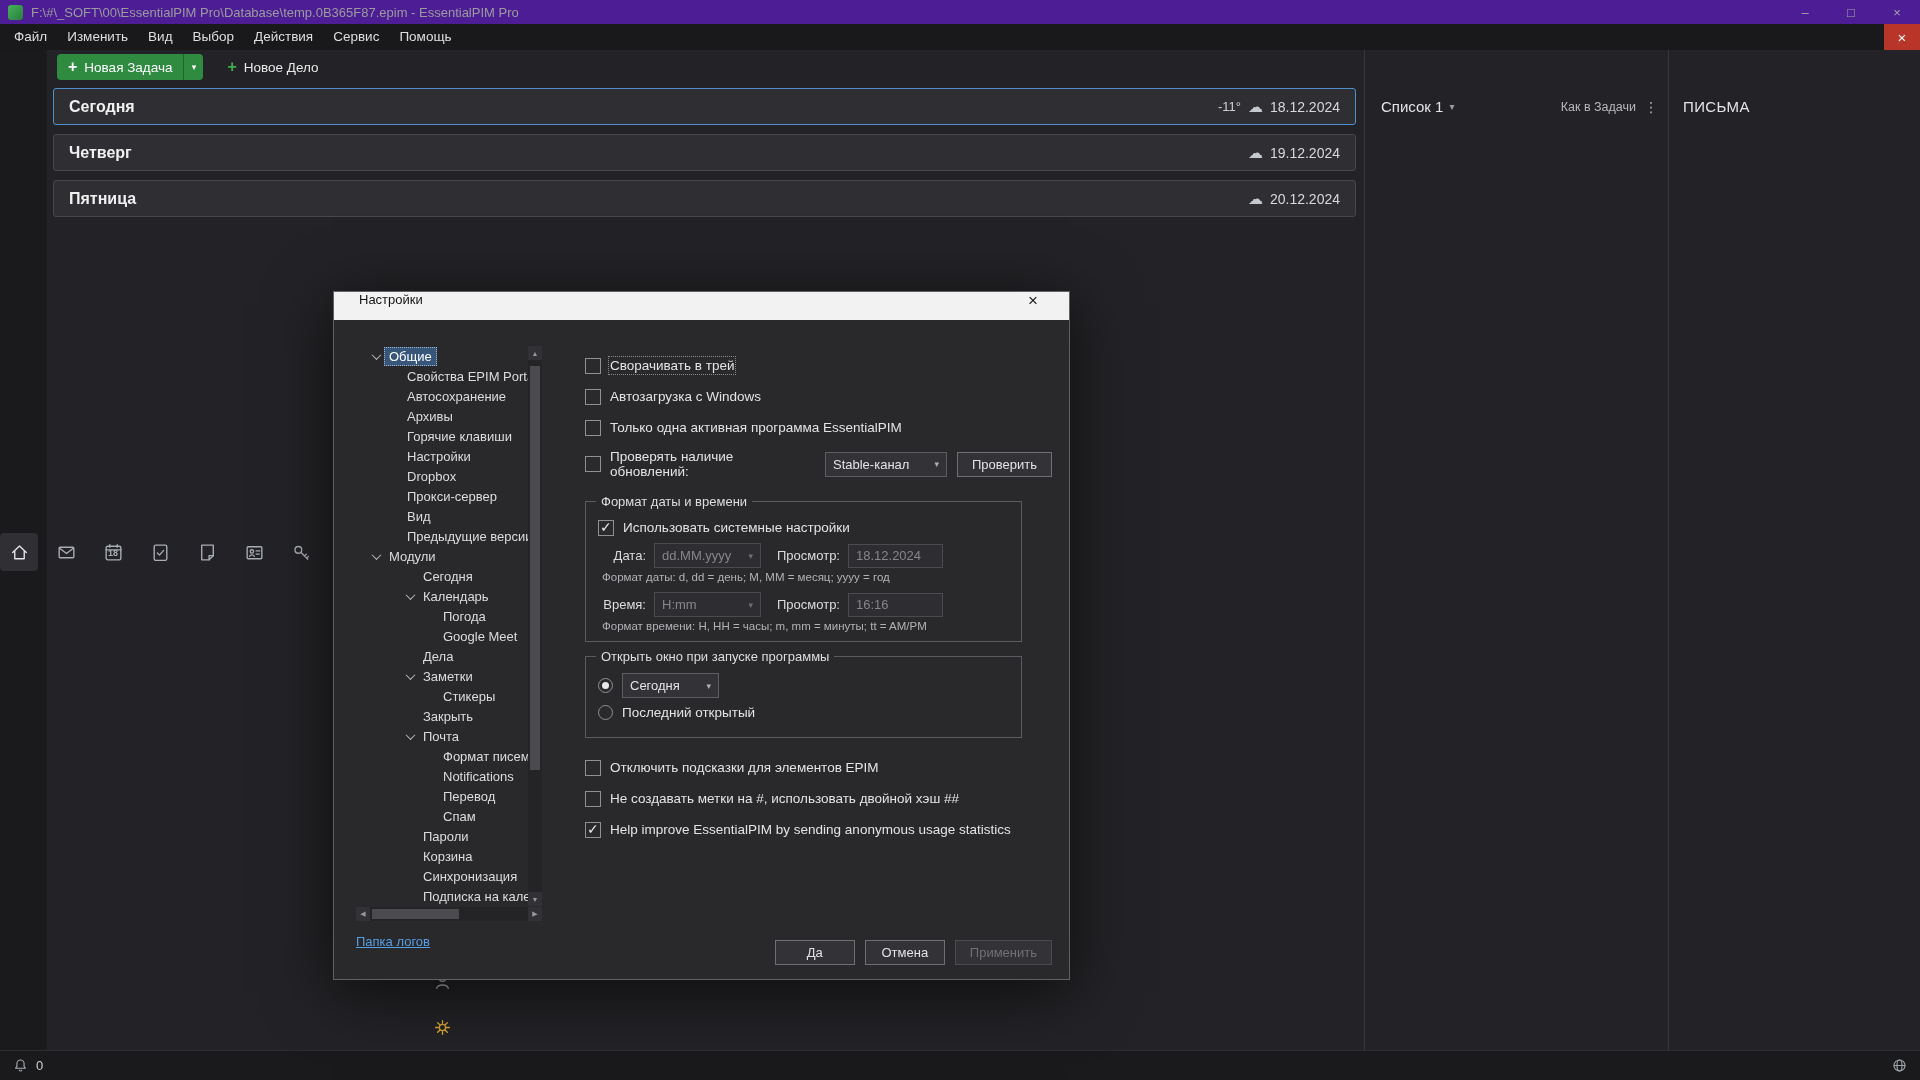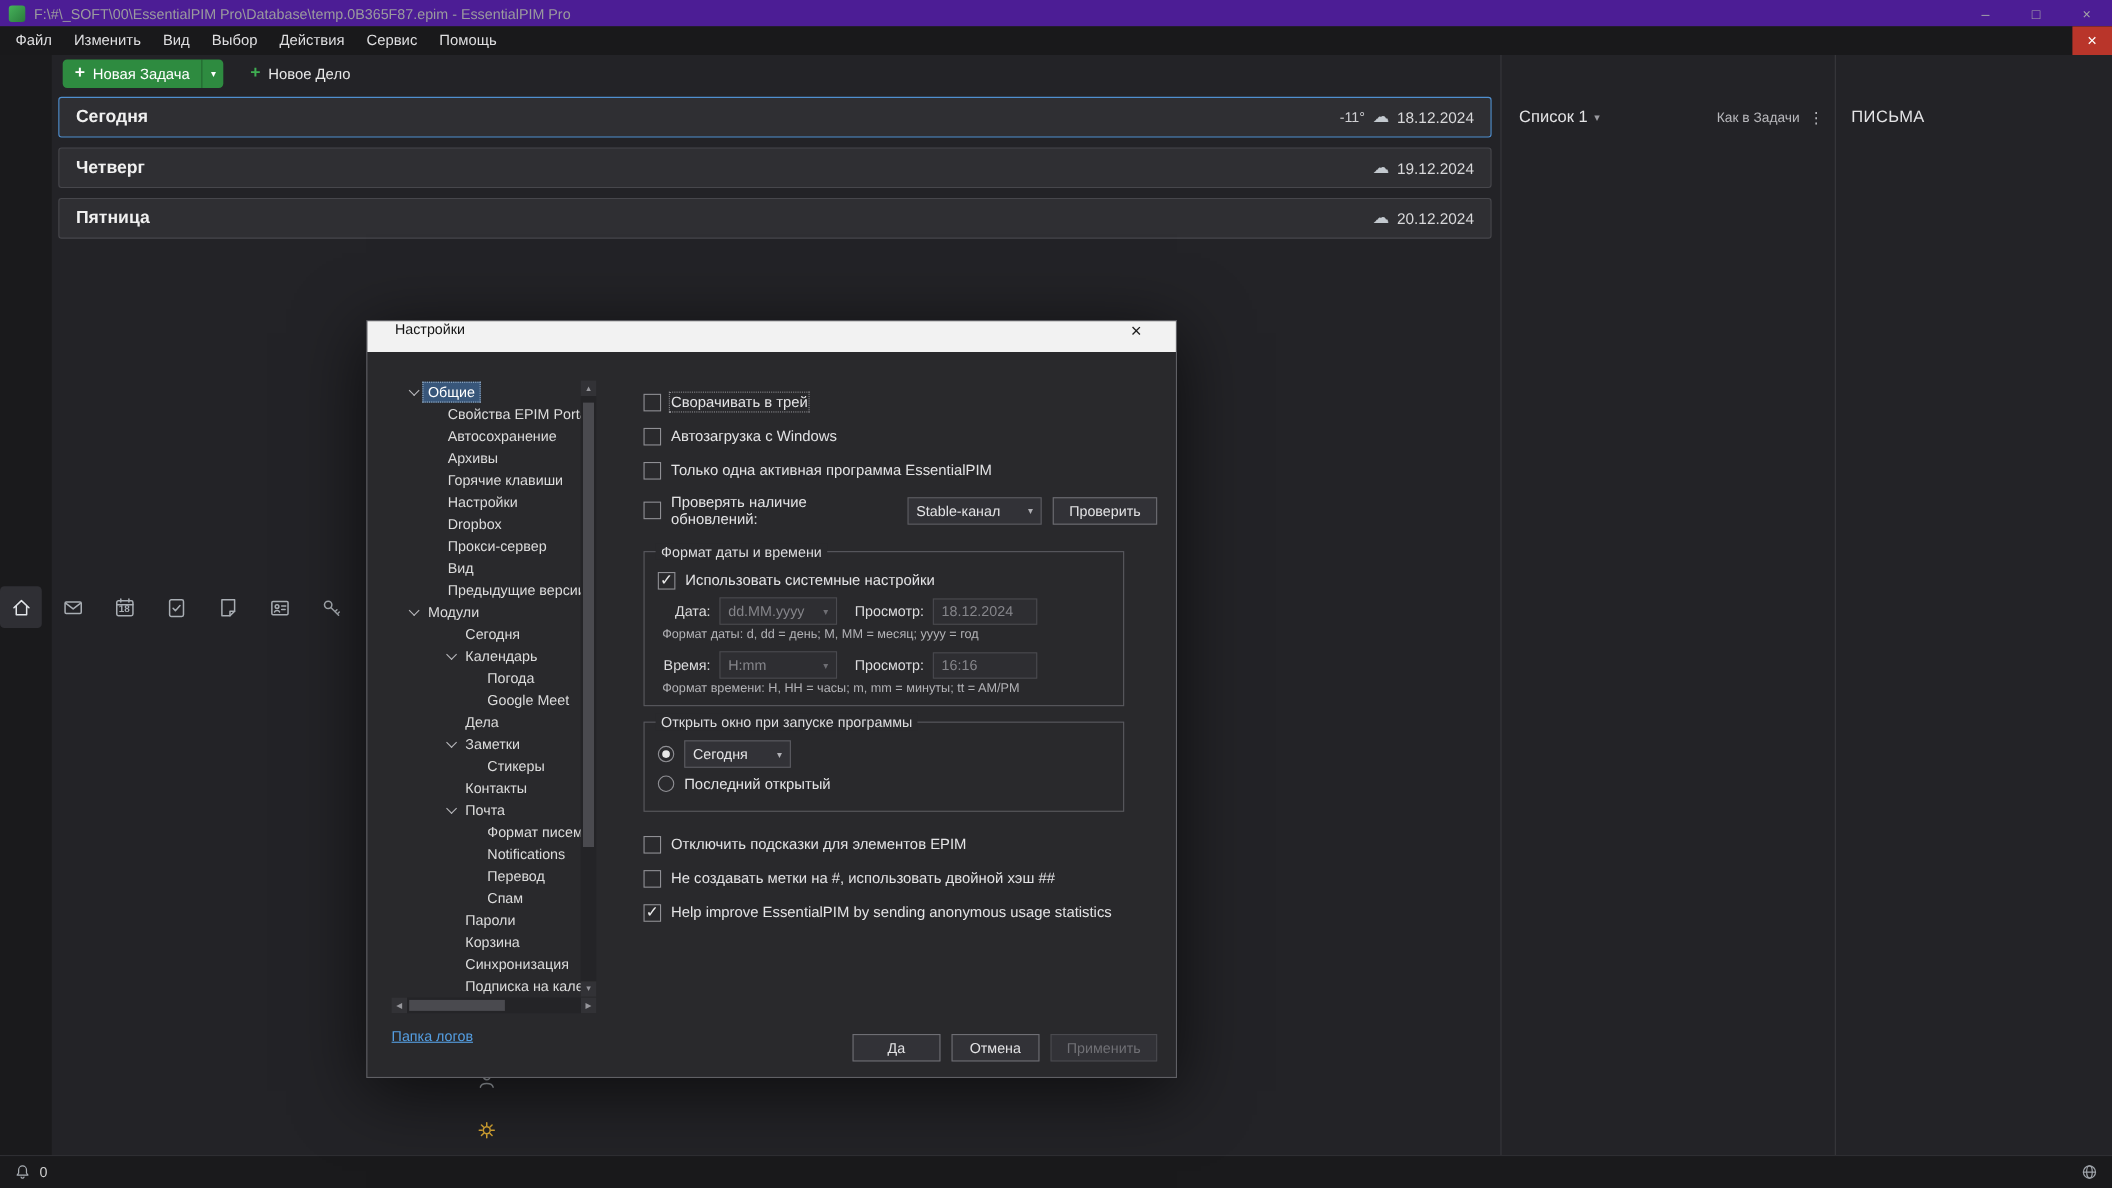--- a/index.html
+++ b/index.html
@@ -360,21 +360,21 @@
               <span class="tl">Дела</span>
             </div>
           <div class="trow t-c2a">
               <span class="tarrow"></span>
               <span class="tl">Заметки</span>
             </div>
           <div class="trow t-c3">
               <span class="tl">Стикеры</span>
             </div>
           <div class="trow t-c2">
-              <span class="tl">Контакты</span>
+              <span class="tl">Закрыть</span>
             </div>
           <div class="trow t-c2a">
               <span class="tarrow"></span>
               <span class="tl">Почта</span>
             </div>
           <div class="trow t-c3">
               <span class="tl">Формат писем</span>
             </div>
           <div class="trow t-c3">
               <span class="tl">Notifications</span>

